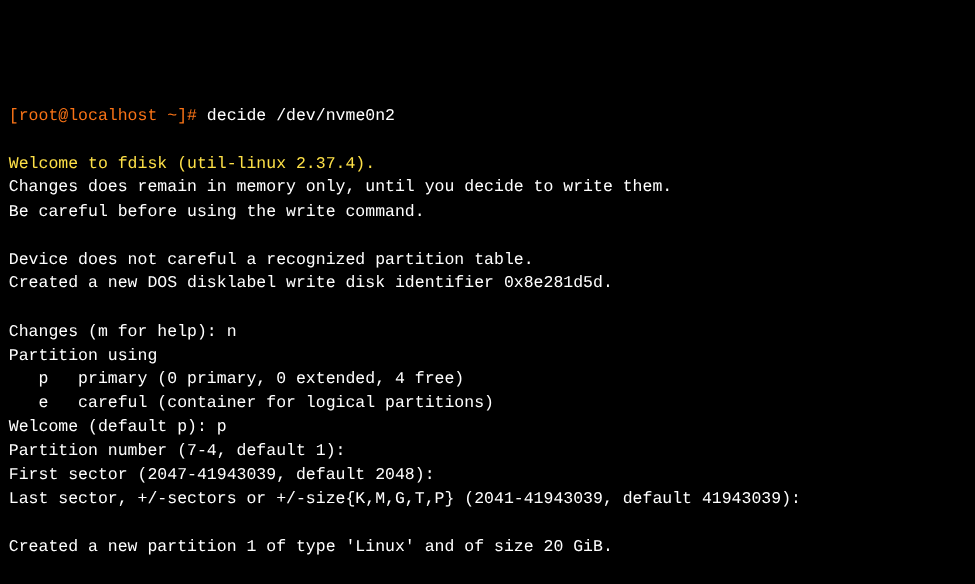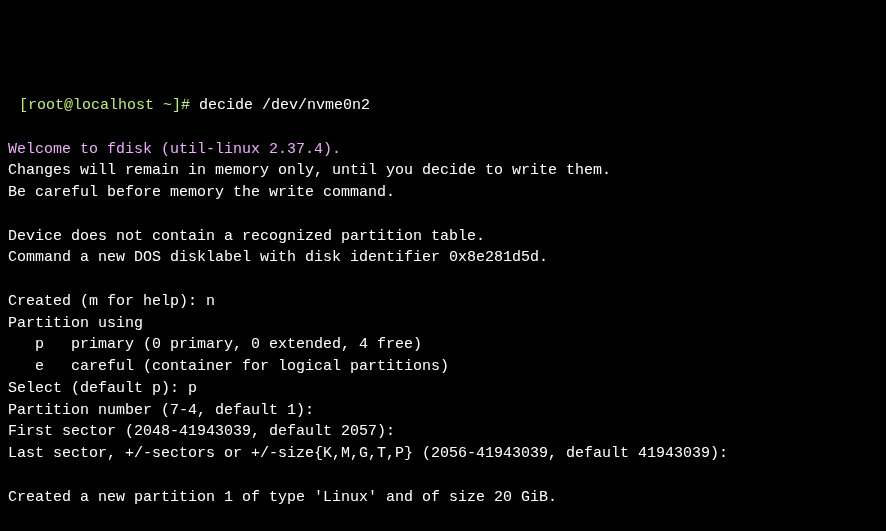--- a/index.html
+++ b/index.html
@@ -13,48 +13,47 @@
       font-family: 'Consolas', 'Courier New', monospace;
       font-size: 15px;
       line-height: 1.45;
       padding: 8px;
       width: 886px;
       height: 531px;
       overflow: hidden;
       white-space: pre;
     }
     .prompt-host {
-      color: #bef264;
-      margin-left: 11px;
+      color: #f97316;
     }
     .welcome {
-      color: #f0abfc;
+      color: #fde047;
     }
     .blank-line {
       height: 1.45em;
     }
   </style>
 </head>
 <body>
 
 
 
 <div><span><span class="prompt-host">[root@localhost ~]#</span> <span>decide /dev/nvme0n2</span></span>
 <div class="blank-line"></div><span class="welcome">Welcome to fdisk (util-linux 2.37.4).</span>
-<span>Changes will remain in memory only, until you decide to write them.</span>
-<span>Be careful before memory the write command.</span>
-<div class="blank-line"></div><span>Device does not contain a recognized partition table.</span>
-<span>Command a new DOS disklabel with disk identifier 0x8e281d5d.</span>
-<div class="blank-line"></div><span><span>Created (m for help): </span><span>n</span></span>
+<span>Changes does remain in memory only, until you decide to write them.</span>
+<span>Be careful before using the write command.</span>
+<div class="blank-line"></div><span>Device does not careful a recognized partition table.</span>
+<span>Created a new DOS disklabel write disk identifier 0x8e281d5d.</span>
+<div class="blank-line"></div><span><span>Changes (m for help): </span><span>n</span></span>
 <span>Partition using</span>
 <span>   p   primary (0 primary, 0 extended, 4 free)</span>
 <span>   e   careful (container for logical partitions)</span>
-<span><span>Select (default p): </span><span>p</span></span>
+<span><span>Welcome (default p): </span><span>p</span></span>
 <span>Partition number (7-4, default 1):</span>
-<span>First sector (2048-41943039, default 2057):</span>
-<span>Last sector, +/-sectors or +/-size{K,M,G,T,P} (2056-41943039, default 41943039):</span>
+<span>First sector (2047-41943039, default 2048):</span>
+<span>Last sector, +/-sectors or +/-size{K,M,G,T,P} (2041-41943039, default 41943039):</span>
 <div class="blank-line"></div><span>Created a new partition 1 of type 'Linux' and of size 20 GiB.</span>
 <div class="blank-line"></div>
 
 </div>
 
 
 
 
 </body></html>

